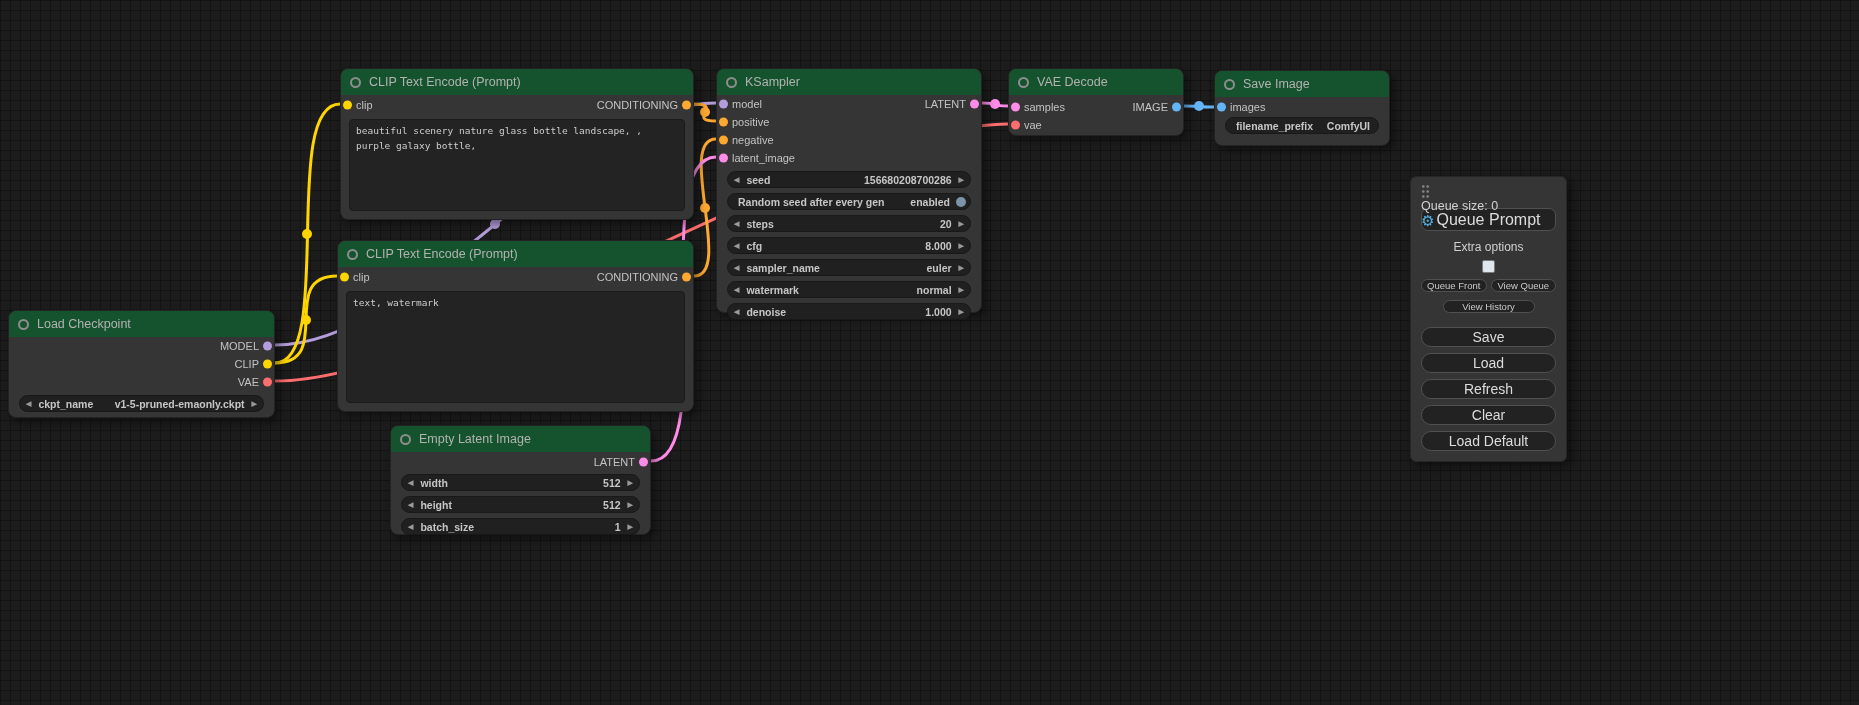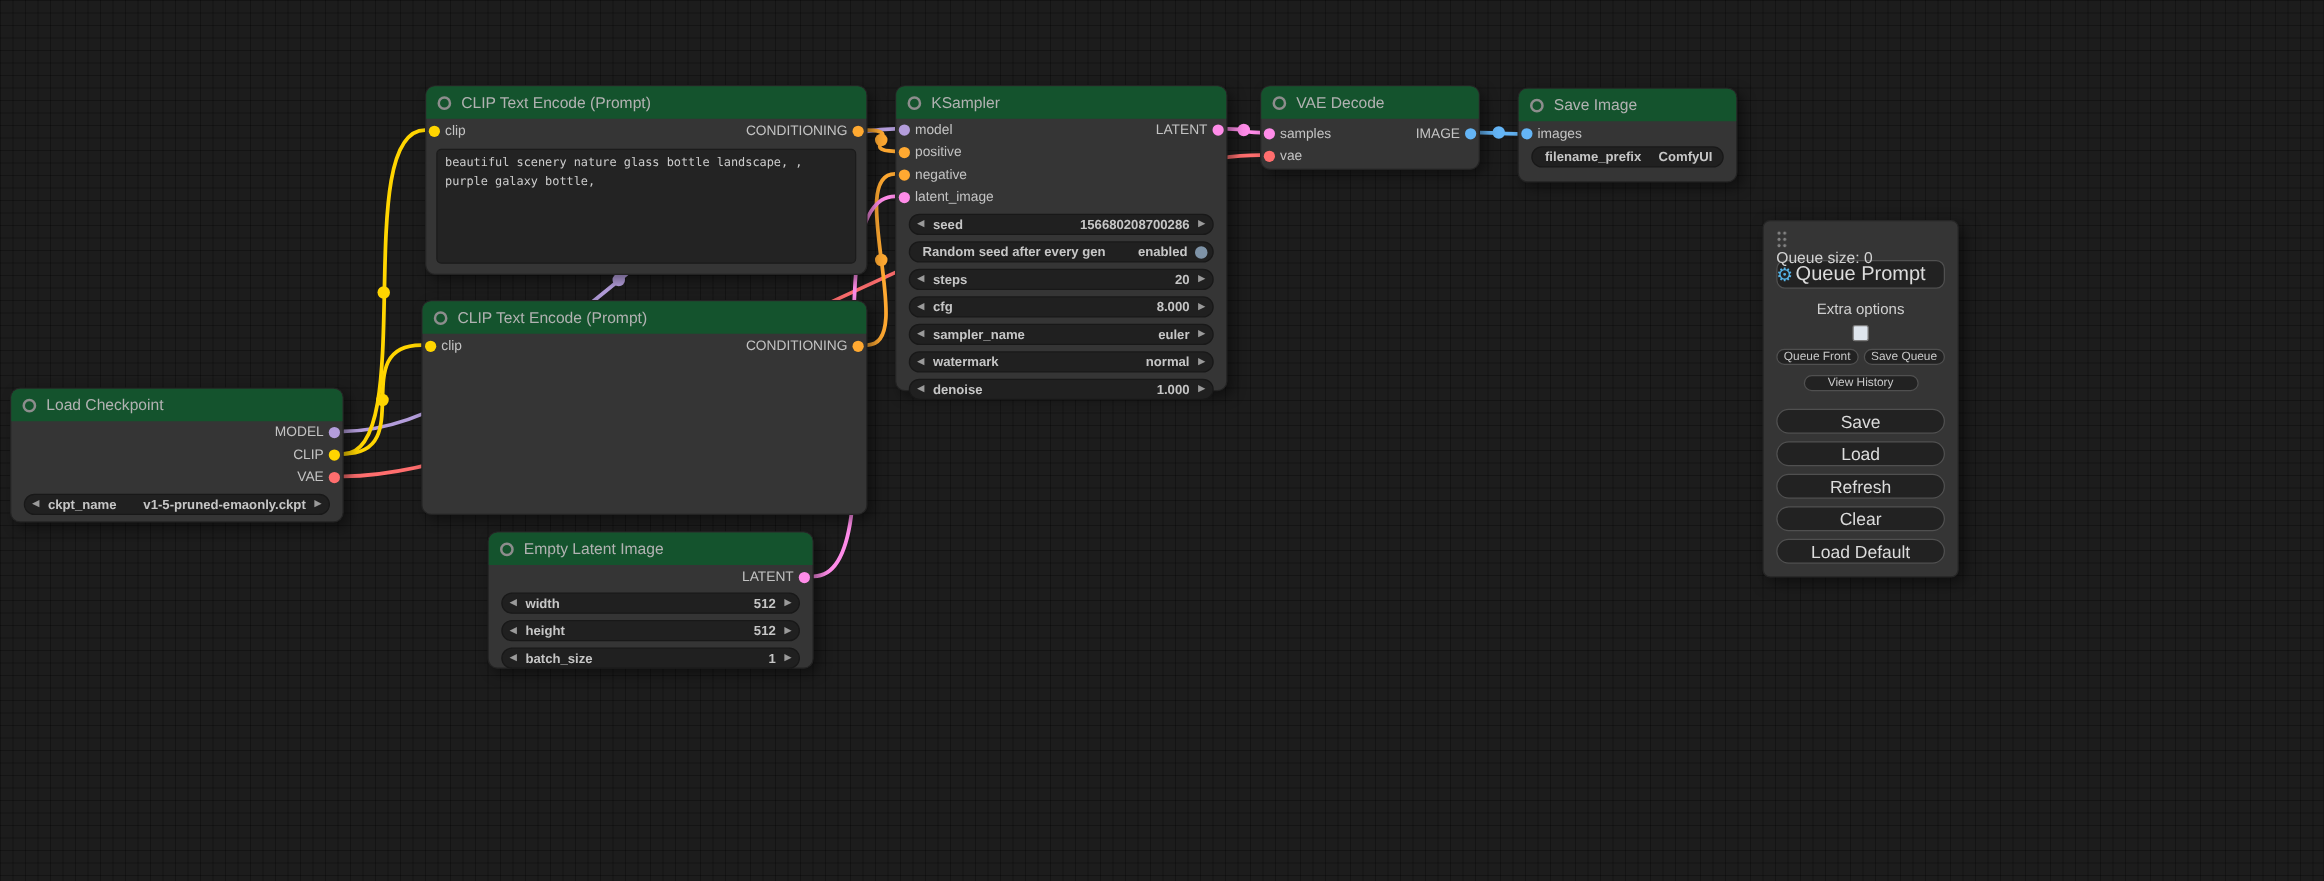--- a/index.html
+++ b/index.html
@@ -134,20 +134,21 @@
     <div class="ntitle">
       <span class="tdot"></span>
       <span>CLIP Text Encode (Prompt)</span>
     </div>
     <div class="srow h20">
       <span class="sdot in c-clip"></span>
       <span class="slbl in">clip</span>
       <span class="slbl out">CONDITIONING</span>
       <span class="sdot out c-cond"></span>
     </div>
+    <textarea class="ta" style="height: 112px;">text, watermark</textarea>
   </div>
 
   <div class="node" style="left:716px;top:68px;width:266px;height:245px;">
     <div class="ntitle">
       <span class="tdot"></span>
       <span>KSampler</span>
     </div>
     <div class="srow">
       <span class="sdot in c-model"></span>
       <span class="slbl in">model</span>
@@ -276,21 +277,21 @@
       <span class="qsize">Queue size: 0</span>
       <span class="qgear">⚙</span>
     </div>
     <button class="qbtn qbtn-lg">Queue Prompt</button>
     <div class="qextra">
       <span>Extra options</span>
       <span class="qcheck"></span>
     </div>
     <div class="qsmrow">
       <button class="qbtn qbtn-sm">Queue Front</button>
-      <button class="qbtn qbtn-sm">Save Queue</button>
+      <button class="qbtn qbtn-sm">View Queue</button>
     </div>
     <div class="qhist">
       <button class="qbtn qbtn-sm">View History</button>
     </div>
     <button class="qbtn qbtn-act first">Save</button>
     <button class="qbtn qbtn-act">Load</button>
     <button class="qbtn qbtn-act">Refresh</button>
     <button class="qbtn qbtn-act">Clear</button>
     <button class="qbtn qbtn-act">Load Default</button>
   </div>

